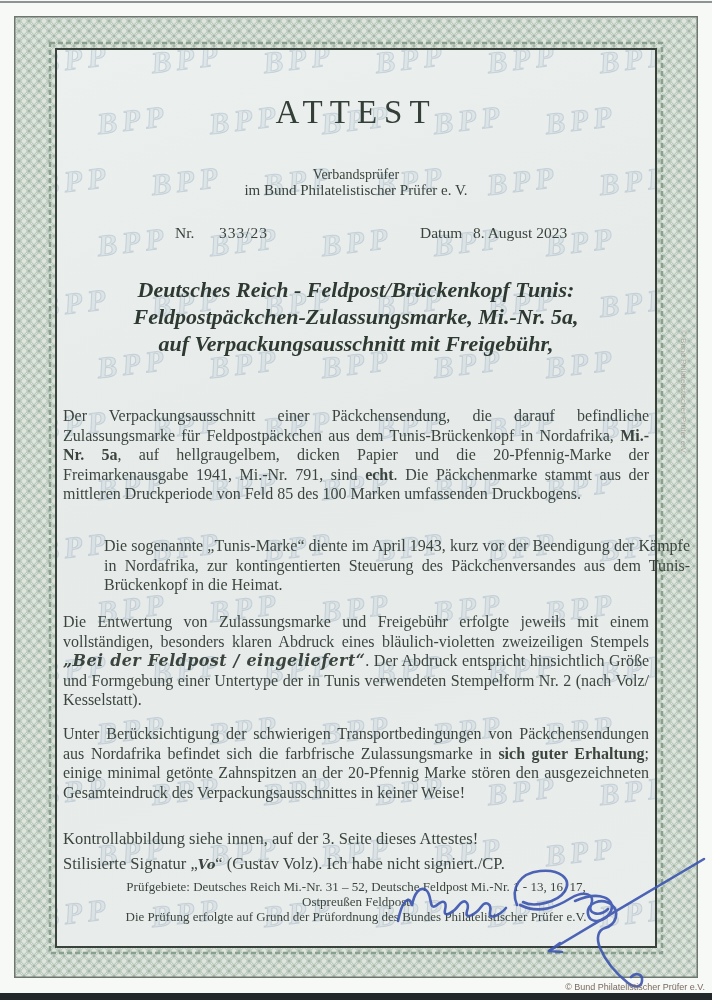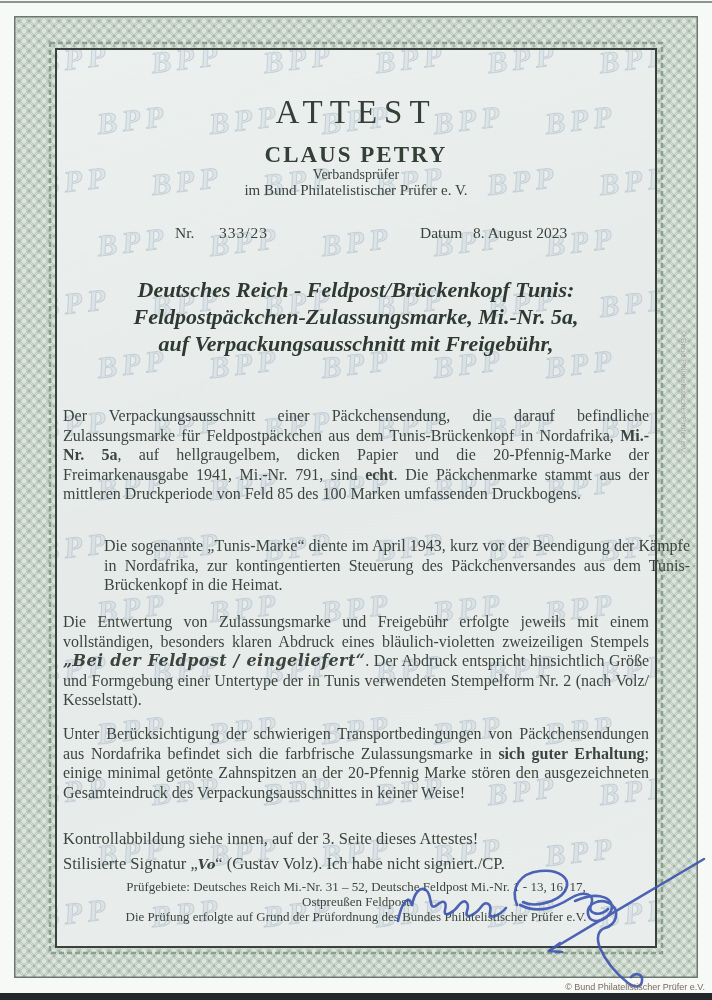--- a/index.html
+++ b/index.html
@@ -151,21 +151,20 @@
           <span class="wm" style="left: -18px; top: 846px;">BPP</span>
           <span class="wm" style="left: 94px; top: 846px;">BPP</span>
           <span class="wm" style="left: 206px; top: 846px;">BPP</span>
           <span class="wm" style="left: 318px; top: 846px;">BPP</span>
           <span class="wm" style="left: 430px; top: 846px;">BPP</span>
           <span class="wm" style="left: 542px; top: 846px;">BPP</span>
         </div>
 
       <div class="content">
         <div class="h-title">ATTEST</div>
-        <div class="h-name">CLAUS PETRY</div>
         <div class="h-role">Verbandsprüfer</div>
         <div class="h-org">im Bund Philatelistischer Prüfer e. V.</div>
 
         <div class="nr-row">
           <span class="nr-label">Nr.</span>
           <span class="nr-value">333/23</span>
           <span class="date-label">Datum</span>
           <span class="date-value">8. August 2023</span>
         </div>
 

